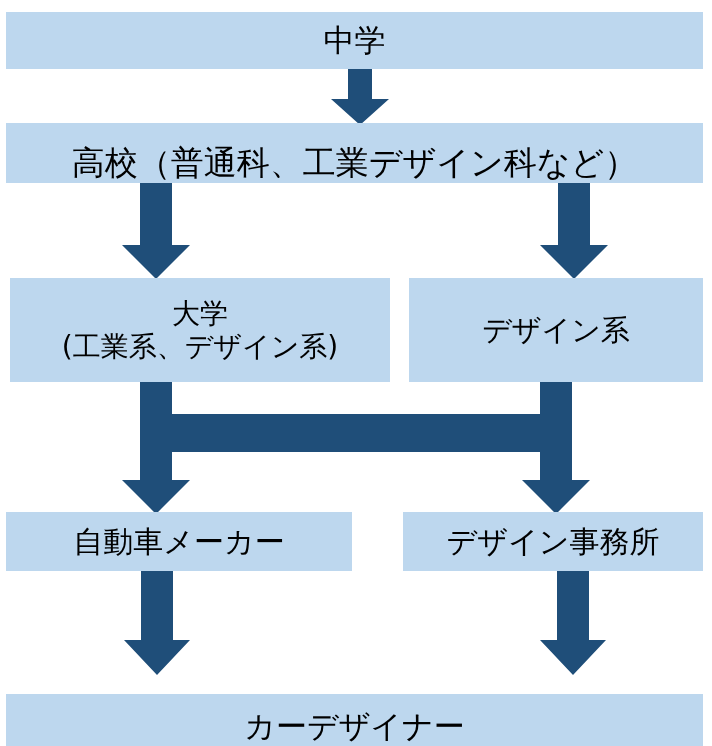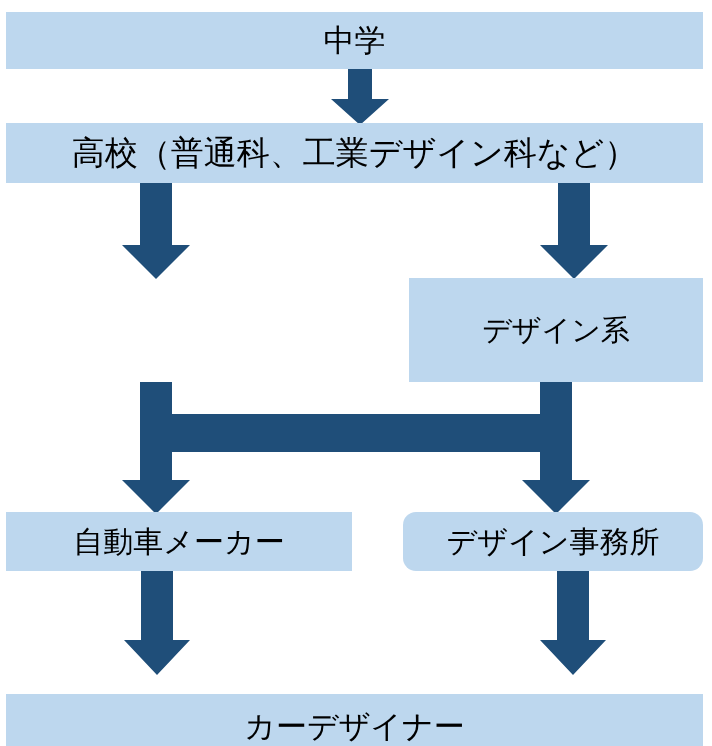--- a/index.html
+++ b/index.html
@@ -32,25 +32,25 @@
   }
   .node-label {
     display: block;
     width: 100%;
     padding: 0 6px;
     box-sizing: border-box;
   }
 
   
   #node-junior-high   { left: 6px;   top: 12px;  width: 697px; height: 57px;  font-size: 31px; }
-  #node-high-school   { left: 6px;   top: 123px; width: 697px; height: 60px;  font-size: 33px; }
+  #node-high-school   { left: 6px;   top: 123px; width: 697px; height: 60px;  font-size: 33px; align-items: flex-end; }
   #node-university    { left: 10px;  top: 278px; width: 380px; height: 104px; font-size: 28px; }
   #node-vocational    { left: 409px; top: 278px; width: 294px; height: 104px; font-size: 29px; }
   #node-carmaker      { left: 6px;   top: 512px; width: 346px; height: 59px;  font-size: 30px; }
-  #node-design-office { left: 403px; top: 512px; width: 300px; height: 59px;  font-size: 30px; border-radius: 13px; }
+  #node-design-office { left: 403px; top: 512px; width: 300px; height: 59px;  font-size: 30px; }
   #node-car-designer  { left: 6px;   top: 674px; width: 697px; height: 64px;  font-size: 31px; margin-top: 20px; }
 
   
   .arrow {
     position: absolute;
   }
   .arrow svg {
     display: block;
     overflow: visible;
   }
@@ -79,20 +79,24 @@
       <polygon points="18,0 50,0 50,62 68,62 34,96 0,62 18,62" fill="#1F4E79"></polygon>
     </svg>
   </div>
 
   <div class="arrow" style="left:540px; top:183px;">
     <svg width="68" height="96" viewBox="0 0 68 96" aria-hidden="true">
       <polygon points="18,0 50,0 50,62 68,62 34,96 0,62 18,62" fill="#1F4E79"></polygon>
     </svg>
   </div>
 
+  <div class="node" id="node-university">
+    <span class="node-label">大学
+(工業系、デザイン系)</span>
+  </div>
 
   <div class="node" id="node-vocational">
     <span class="node-label">デザイン系</span>
   </div>
 
   <div class="arrow" style="left:122px; top:382px;">
     <svg width="486" height="132" viewBox="0 0 486 132" aria-hidden="true">
 
       <polygon points="18,0 50,0 50,98 68,98 34,132 0,98 18,98" fill="#1F4E79"></polygon>
 

